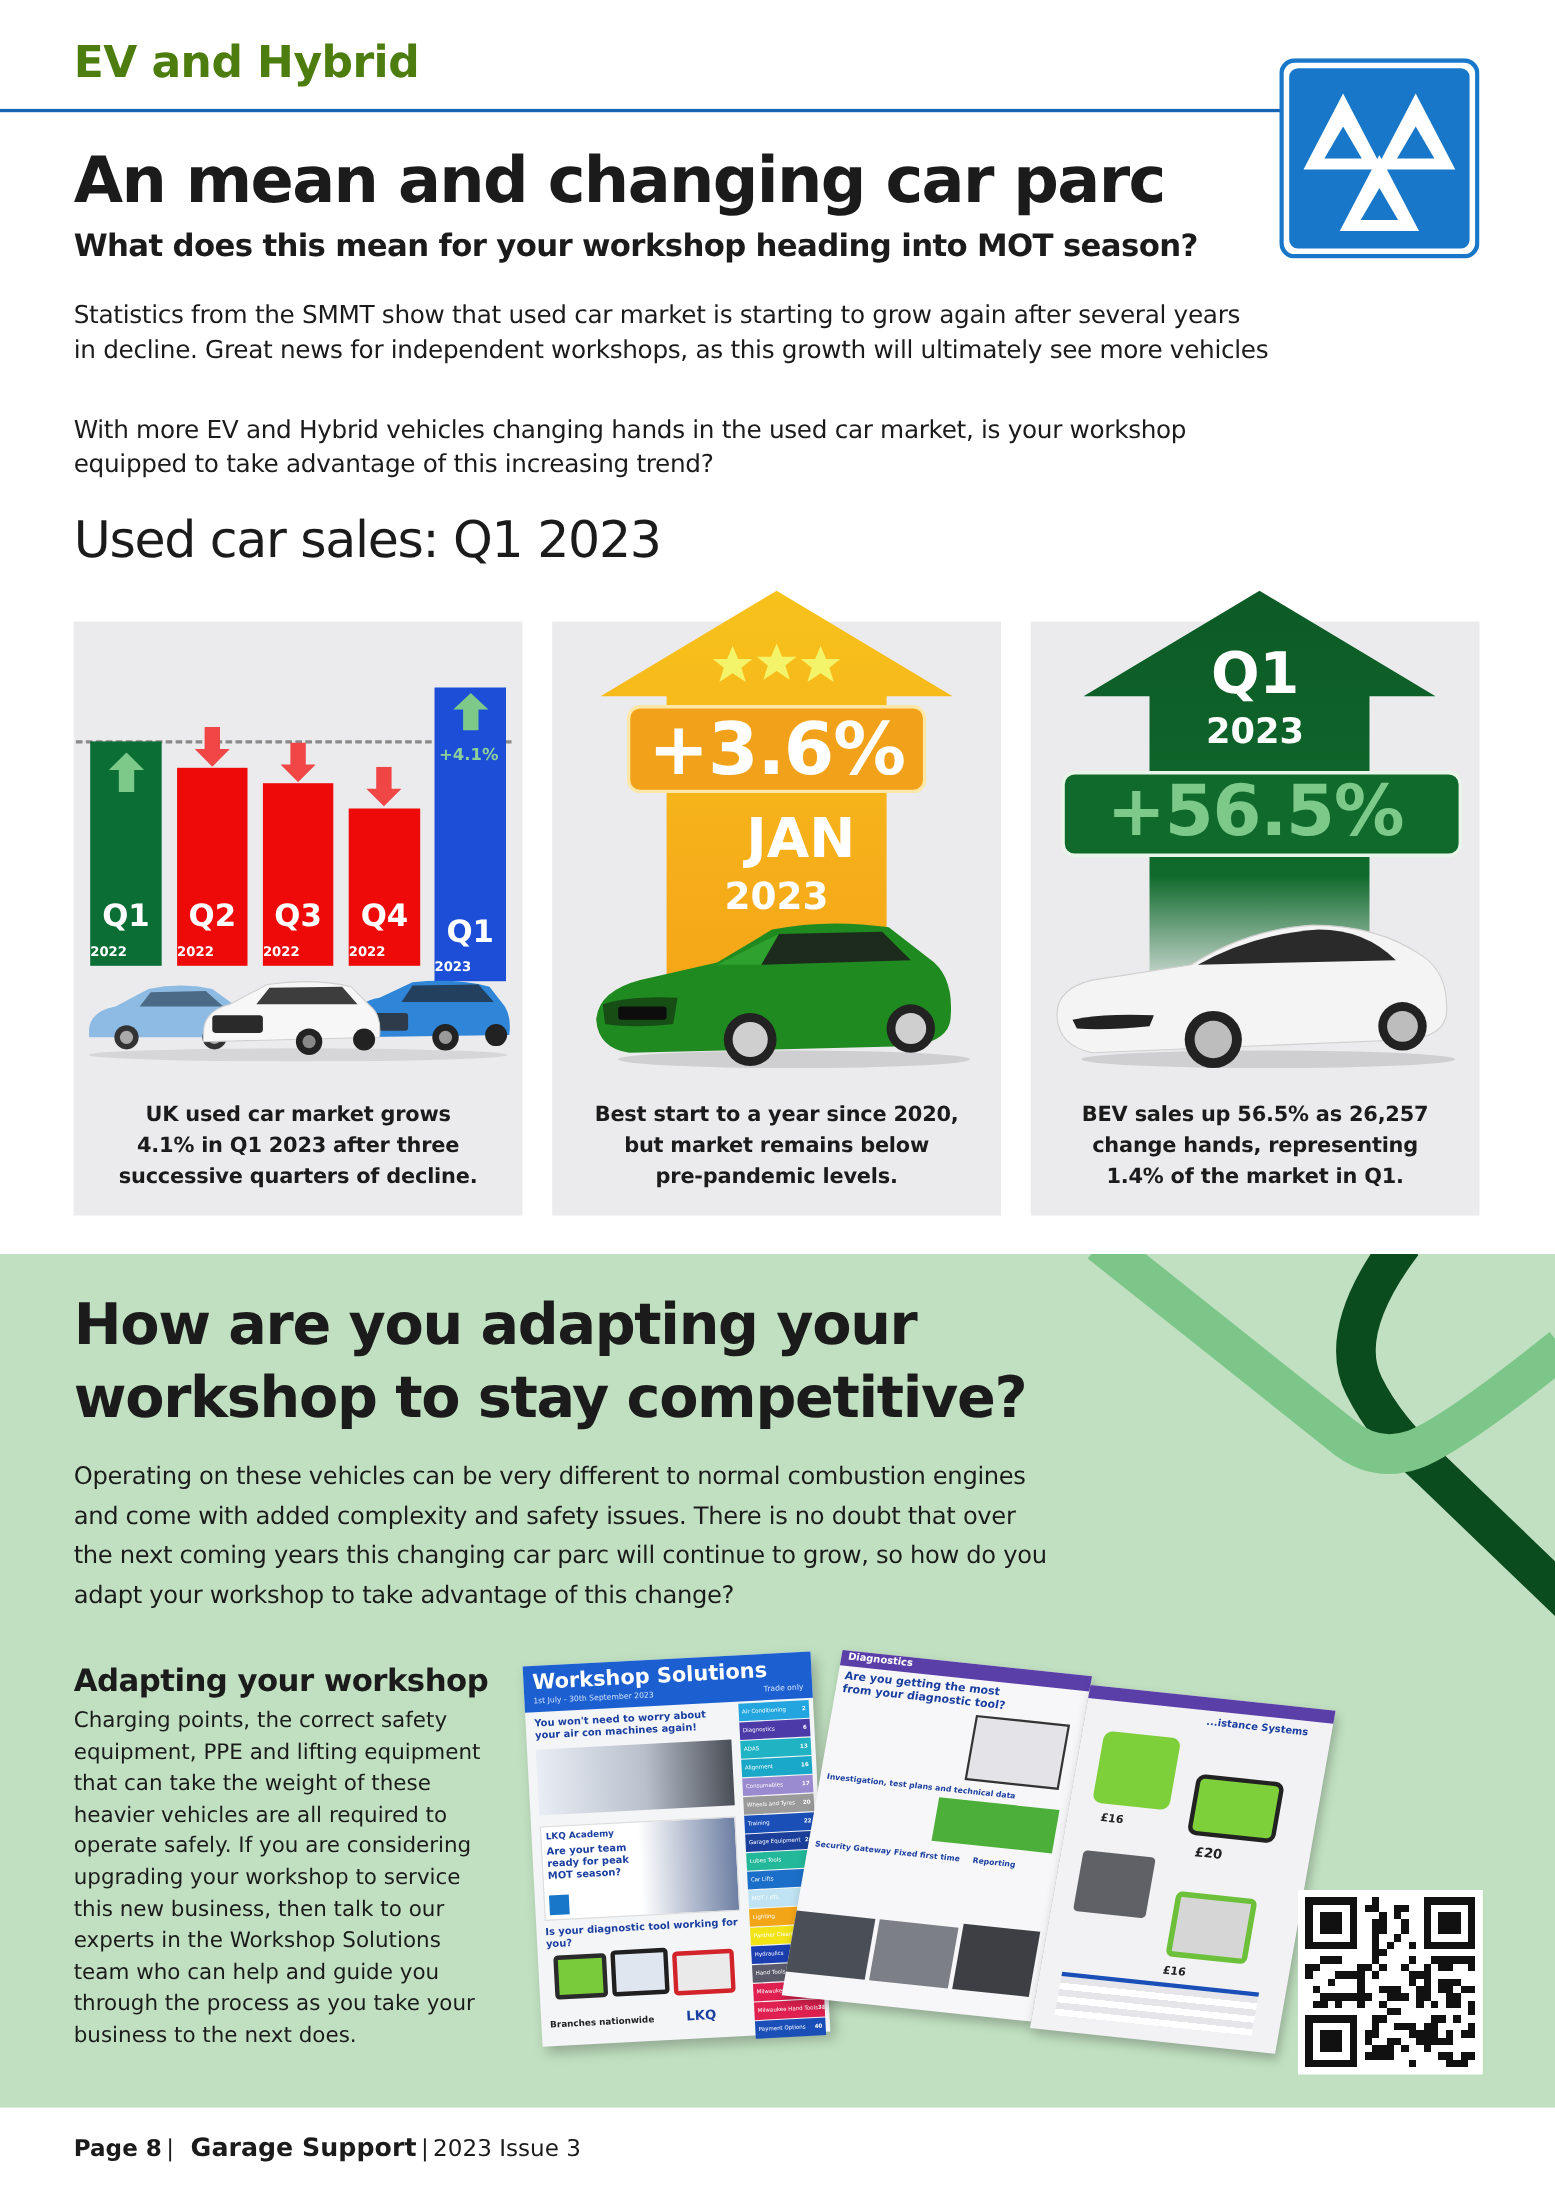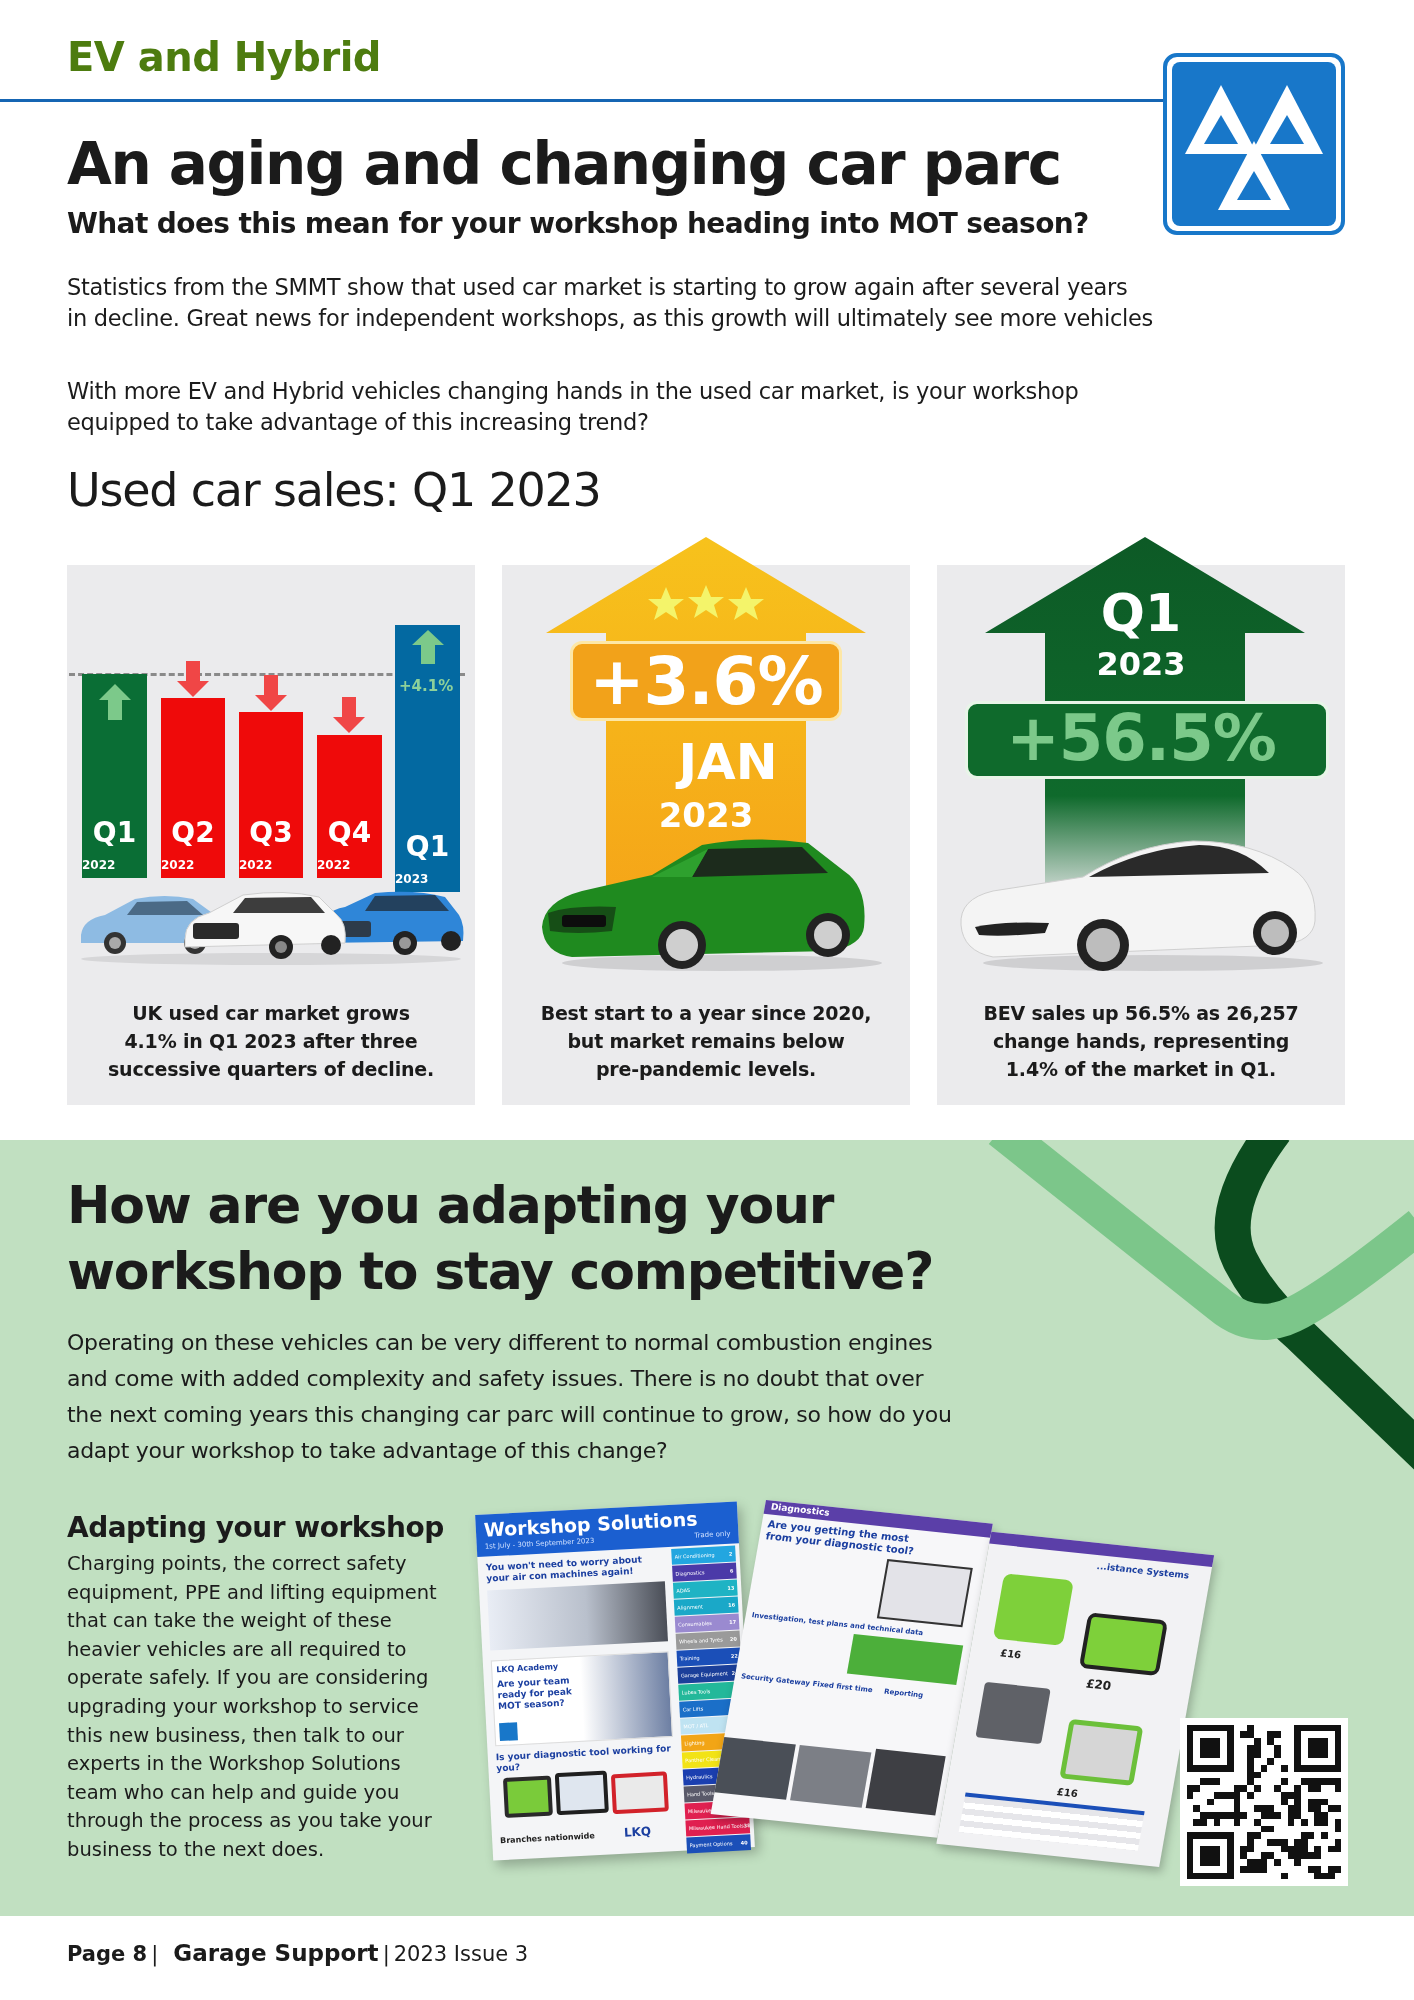--- a/index.html
+++ b/index.html
@@ -55,21 +55,21 @@
   <polygon points="58,32 22,101 94,101" fill="#fff"></polygon>
   <polygon points="58,62 41,91 75,91" fill="#1877c9"></polygon>
 
   <polygon points="124,32 88,101 160,101" fill="#fff"></polygon>
   <polygon points="124,62 107,91 141,91" fill="#1877c9"></polygon>
 
   <polygon points="91,88 55,157 127,157" fill="#fff"></polygon>
   <polygon points="91,118 74,147 108,147" fill="#1877c9"></polygon>
 </svg>
 
-<div class="abs title">An aging and changing car parc</div>
+<div class="abs title">An mean and changing car parc</div>
 <div class="abs subtitle">What does this mean for your workshop heading into MOT season?</div>
 
 <div class="abs body-para" style="top:272px;">
   <div>Statistics from the SMMT show that used car market is starting to grow again after several years</div>
   <div>in decline. Great news for independent workshops, as this growth will ultimately see more vehicles</div>
 </div>
 <div class="abs body-para" style="top:376px;">
   <div>With more EV and Hybrid vehicles changing hands in the used car market, is your workshop</div>
   <div>equipped to take advantage of this increasing trend?</div>
 </div>
@@ -104,21 +104,21 @@
     </svg>
 
   <div class="bar" style="left:250px; top:170px; width:65px; height:143px; background:#ef0a0a;">
     <div class="q">Q4</div>
     <div class="yr">2022</div>
   </div>
   <svg style="position:absolute;left:266px;top:132px;" width="32" height="36" viewBox="0 0 32 36">
       <polygon points="9,0 23,0 23,20 32,20 16,36 0,20 9,20" fill="#f04646"></polygon>
     </svg>
 
-  <div class="bar" style="left:328px; top:60px; width:65px; height:267px; background:#0369a1;">
+  <div class="bar" style="left:328px; top:60px; width:65px; height:267px; background:#1d4ed8;">
     <svg style="position:absolute;left:17px;top:5px;" width="32" height="34" viewBox="0 0 32 34">
         <polygon points="16,0 32,15 23,15 23,34 9,34 9,15 0,15" fill="#7cc98a"></polygon>
       </svg>
     <div class="pct-label" style="left:4px; top:52px;">+4.1%</div>
     <div class="q">Q1</div>
     <div class="yr">2023</div>
   </div>
 
   <svg style="position:absolute;left:8px;top:320px;" width="392" height="80" viewBox="0 0 392 80">
     <ellipse cx="196" cy="74" rx="190" ry="6" fill="#d6d6d8"></ellipse>

